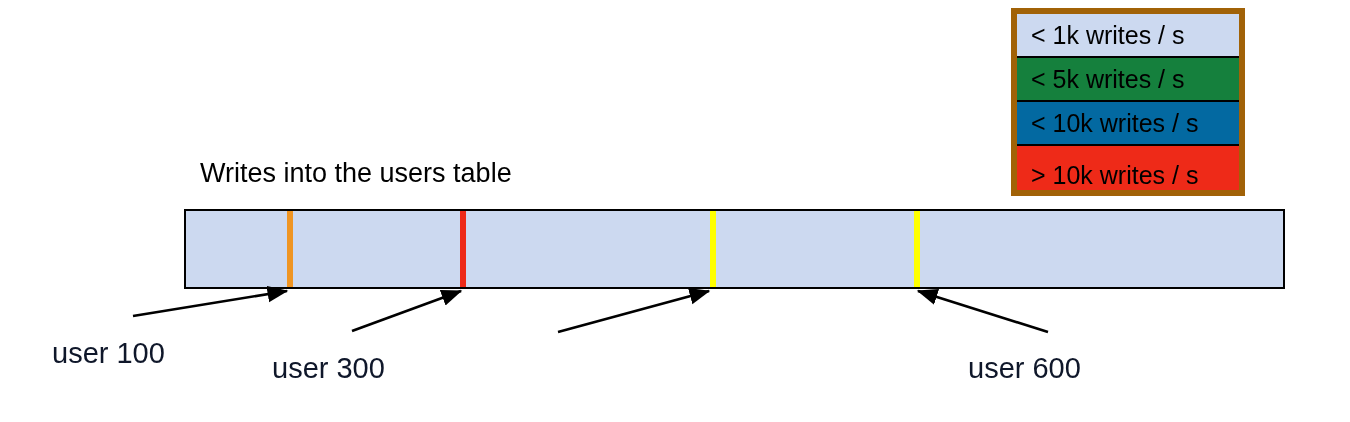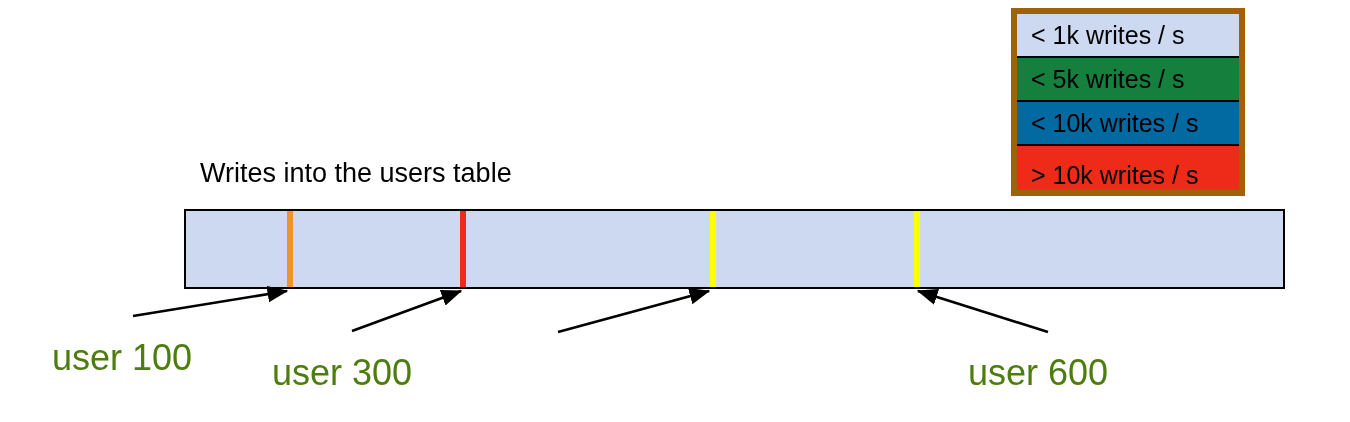--- a/index.html
+++ b/index.html
@@ -76,22 +76,22 @@
     left: 0;
     top: 0;
     width: 1350px;
     height: 422px;
     pointer-events: none;
   }
 
   
   .user-label {
     position: absolute;
-    font-size: 36px;
-    color: #4d7c0f;
+    font-size: 29px;
+    color: #0f172a;
     white-space: nowrap;
   }
 </style>
 </head>
 <body>
 
 <div id="canvas">
 
   <div id="legend">
     <div class="legend-row" style="background:#ccd9f0">

